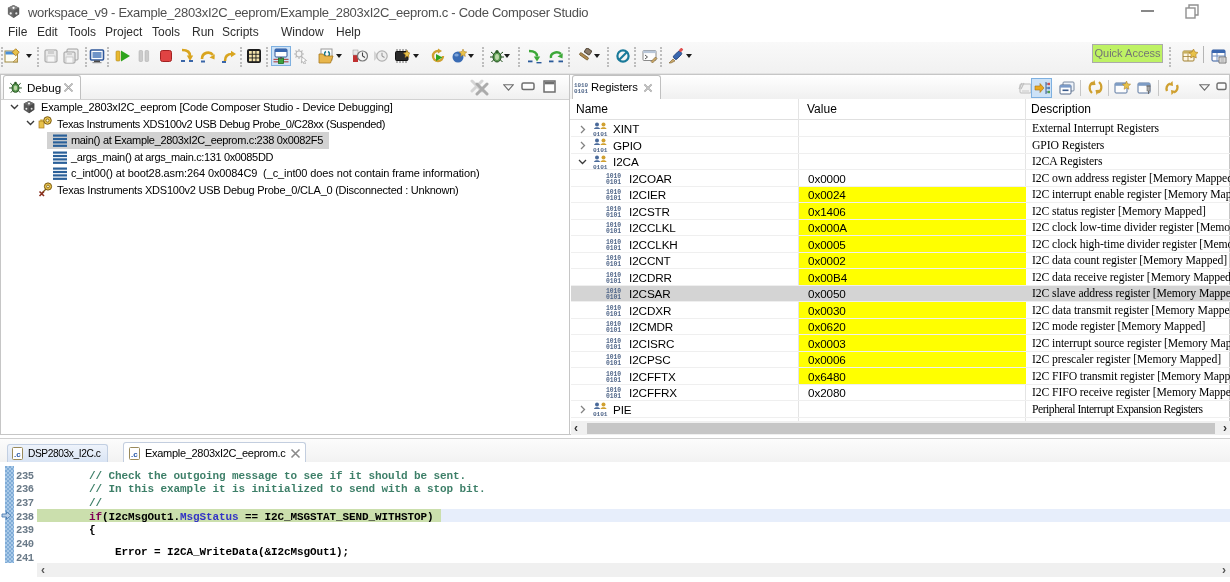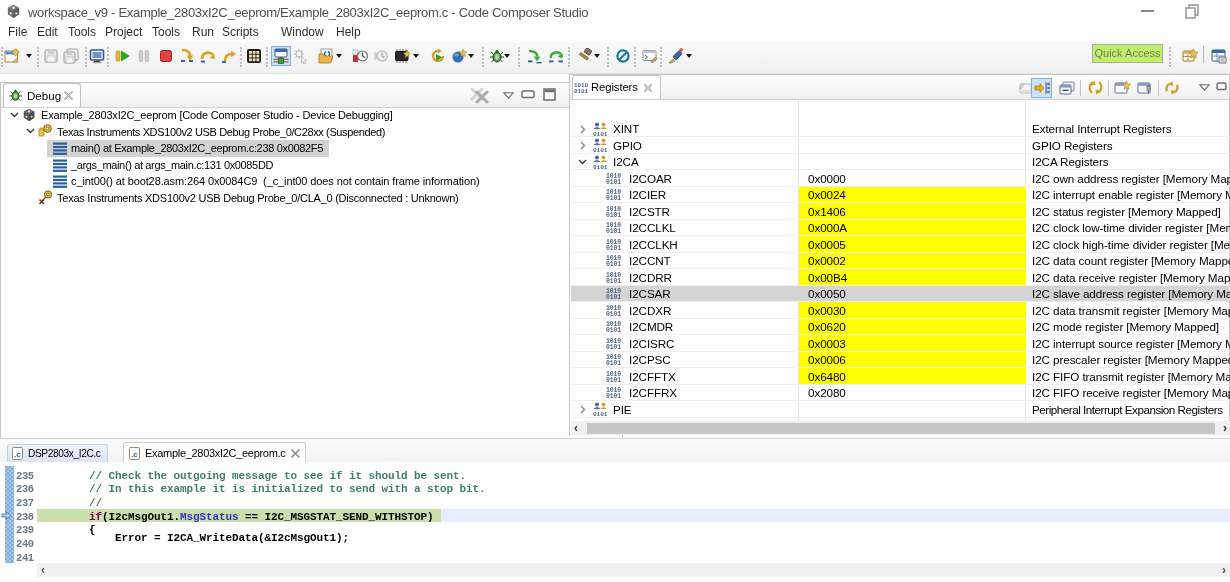--- a/index.html
+++ b/index.html
@@ -19,21 +19,21 @@
   .tarr{position:absolute;top:12px;width:0;height:0;border-left:3.5px solid transparent;border-right:3.5px solid transparent;border-top:4.5px solid #1c1c1c;}
   
   .panel{position:absolute;background:#fff;border:1px solid #c6c6c6;box-sizing:border-box;}
   .phead{position:absolute;left:0;top:0;right:0;height:24px;background:linear-gradient(#ffffff,#f0f0f0);border-bottom:1px solid #d2d2d2;}
   .ptab{position:absolute;left:2px;top:0px;height:24px;background:#ffffff;border:1px solid #c0c0c0;border-bottom:none;border-radius:3px 3px 0 0;box-sizing:border-box;}
   .treerow{position:absolute;height:16.5px;line-height:16.5px;white-space:pre;font-size:11px;letter-spacing:-0.06px;}
   
   .rrow{position:absolute;left:1px;width:659px;height:16.5px;line-height:16.5px;border-bottom:1px solid #efefef;box-sizing:border-box;font-size:11.7px;overflow:hidden;letter-spacing:-0.1px;}
   .yv{position:absolute;left:228px;top:0;width:227px;height:16.5px;background:#ffff00;}
   .vtxt{position:absolute;left:237px;top:0.5px;}
-  .dtxt{position:absolute;left:461px;top:0.5px;white-space:pre;}
+  .dtxt{position:absolute;left:461px;top:0.5px;white-space:pre;font-family:Liberation Serif, serif;}
   .gname{position:absolute;left:42px;top:0.5px;}
   .cname{position:absolute;left:58px;top:0.5px;}
   .chev{position:absolute;left:9px;top:4px;width:6px;height:9px;}
   .chevd{position:absolute;left:7px;top:5.5px;width:9px;height:6px;}
   .gicon{position:absolute;left:21px;top:1px;width:18px;height:14px;}
   .cicon{position:absolute;left:35px;top:1.5px;width:16px;height:13px;}
   .colline{position:absolute;top:0;width:0;border-left:1px solid #e4e4e4;}
   .codeline{position:absolute;left:37px;white-space:pre;font-family:"Liberation Mono",monospace;font-size:11px;font-weight:bold;letter-spacing:-0.1px;line-height:13.7px;height:13.7px;}
   .lnum{position:absolute;left:16px;color:#6a7a88;font-family:"Liberation Mono",monospace;font-size:10.5px;font-weight:bold;letter-spacing:-0.4px;line-height:13.7px;height:13.7px;}
   .cmt{color:#3d7f68;}
@@ -279,21 +279,21 @@
     <div class="abs" style="left:1203px;top:4px;width:1px;height:17px;background:#b5b5b5"></div>
     <svg class="ticon" style="left:1211px" viewBox="0 0 16 16">
         <rect x="1" y="2" width="13" height="11" rx="1" fill="#fdfdfd" stroke="#30589b"></rect>
         <rect x="1" y="2" width="13" height="3" fill="#3a68b0"></rect>
         <path d="M1 8 h13 M6 5 v8" stroke="#7090c0" stroke-width="1"></path>
         <path d="M8 9 h7 v6 h-7z" fill="#e8e8e8" stroke="#777"></path>
         <path d="M9.5 11 h4 M9.5 13 h4" stroke="#888" stroke-width="0.8"></path>
       </svg>
   </div>
 
-  <div class="panel" id="debugpanel" style="left:0px;top:82px;width:623px;height:361px;">
+  <div class="panel" id="debugpanel" style="left:0px;top:74px;width:623px;height:361px;">
     <div class="phead"></div>
     <div class="ptab" style="width:78px"></div>
 
     <svg class="abs" style="left:7px;top:5px" width="15" height="15" viewBox="0 0 16 16">
         <ellipse cx="8" cy="8.5" rx="3.6" ry="4.6" fill="#5a9a50" stroke="#1d4d18" stroke-width="1"></ellipse>
         <ellipse cx="8" cy="8.5" rx="1.8" ry="2.6" fill="#bcd8a8"></ellipse>
         <g stroke="#1d4d18" stroke-width="1">
           <path d="M4.8 5.5 2.5 3.5 M11.2 5.5 13.5 3.5 M4.4 8.5 H1.2 M11.6 8.5 H14.8 M4.8 11.5 3 13.5 M11.2 11.5 13 13.5"></path>
         </g>
         <circle cx="8" cy="3.2" r="1.4" fill="#2d5d28"></circle>
@@ -448,20 +448,25 @@
         <path d="M14 6 A5.5 5.5 0 0 1 11 13.5" fill="none" stroke="#cfa030" stroke-width="2.4"></path>
         <polygon points="8.5,16 8,11 12.5,12" fill="#cfa030"></polygon>
       </svg>
     <svg class="abs" style="left:629px;top:9px" width="11" height="7" viewBox="0 0 11 7">
         <polygon points="0.8,0.8 10.2,0.8 5.5,6.2" fill="#f8f8f8" stroke="#6e6e6e" stroke-width="1.1"></polygon>
       </svg>
     <svg class="abs" style="left:646px;top:7px" width="11" height="10" viewBox="0 0 11 10">
         <rect x="1" y="1" width="9" height="6.5" rx="1.5" fill="#fcfcfc" stroke="#6e6e6e" stroke-width="1.4"></rect>
       </svg>
 
+    <div class="abs" style="left:0;top:24px;width:659px;height:21px;background:#fff;border-bottom:1px solid #e0e0e0;box-sizing:border-box">
+      <div class="abs" style="left:6px;top:3px">Name</div>
+      <div class="abs" style="left:237px;top:3px">Value</div>
+      <div class="abs" style="left:461px;top:3px">Description</div>
+    </div>
     <div class="colline" style="left:228px;top:24px;height:322px"></div>
     <div class="colline" style="left:455px;top:24px;height:322px"></div>
     <div id="regtable">
       <div class="rrow" style="top:45.5px">
           <svg class="chev" viewBox="0 0 6 9">
             <path d="M1 1 L4.5 4.5 L1 8" fill="none" stroke="#838383" stroke-width="1.3"></path>
           </svg>
           <svg class="gicon" viewBox="0 0 18 14">
             <circle cx="5" cy="2.5" r="2" fill="#4a6a9a"></circle>
             <path d="M2 7 C2 4.6 8 4.6 8 7z" fill="#4a6a9a"></path>
@@ -698,21 +703,21 @@
       <div class="lnum" style="top:48.6px">238</div>
       <div class="lnum" style="top:62.3px">239</div>
       <div class="lnum" style="top:76px">240</div>
       <div class="lnum" style="top:89.7px">241</div>
 
       <div class="codeline cmt" style="top:7.5px">        // Check the outgoing message to see if it should be sent.</div>
       <div class="codeline cmt" style="top:21.2px">        // In this example it is initialized to send with a stop bit.</div>
       <div class="codeline cmt" style="top:34.9px">        //</div>
       <div class="codeline" style="top:48.6px">        <span class="kw">if</span>(I2cMsgOut1.<span class="mem">MsgStatus</span> == I2C_MSGSTAT_SEND_WITHSTOP)</div>
       <div class="codeline" style="top:62.3px">        {</div>
-      <div class="codeline" style="top:70px">            Error = I2CA_WriteData(&amp;I2cMsgOut1);</div>
+      <div class="codeline" style="top:84px">            Error = I2CA_WriteData(&amp;I2cMsgOut1);</div>
     </div>
 
     <div class="abs" style="left:37px;top:124px;width:1193px;height:14px;background:#f0f0f0">
       <div class="abs" style="left:4px;top:0px;color:#555;font-size:12px;font-weight:bold">‹</div>
       <div class="abs" style="right:4px;top:0px;color:#555;font-size:12px;font-weight:bold">›</div>
     </div>
   </div>
 </div>
 
 </body></html>

